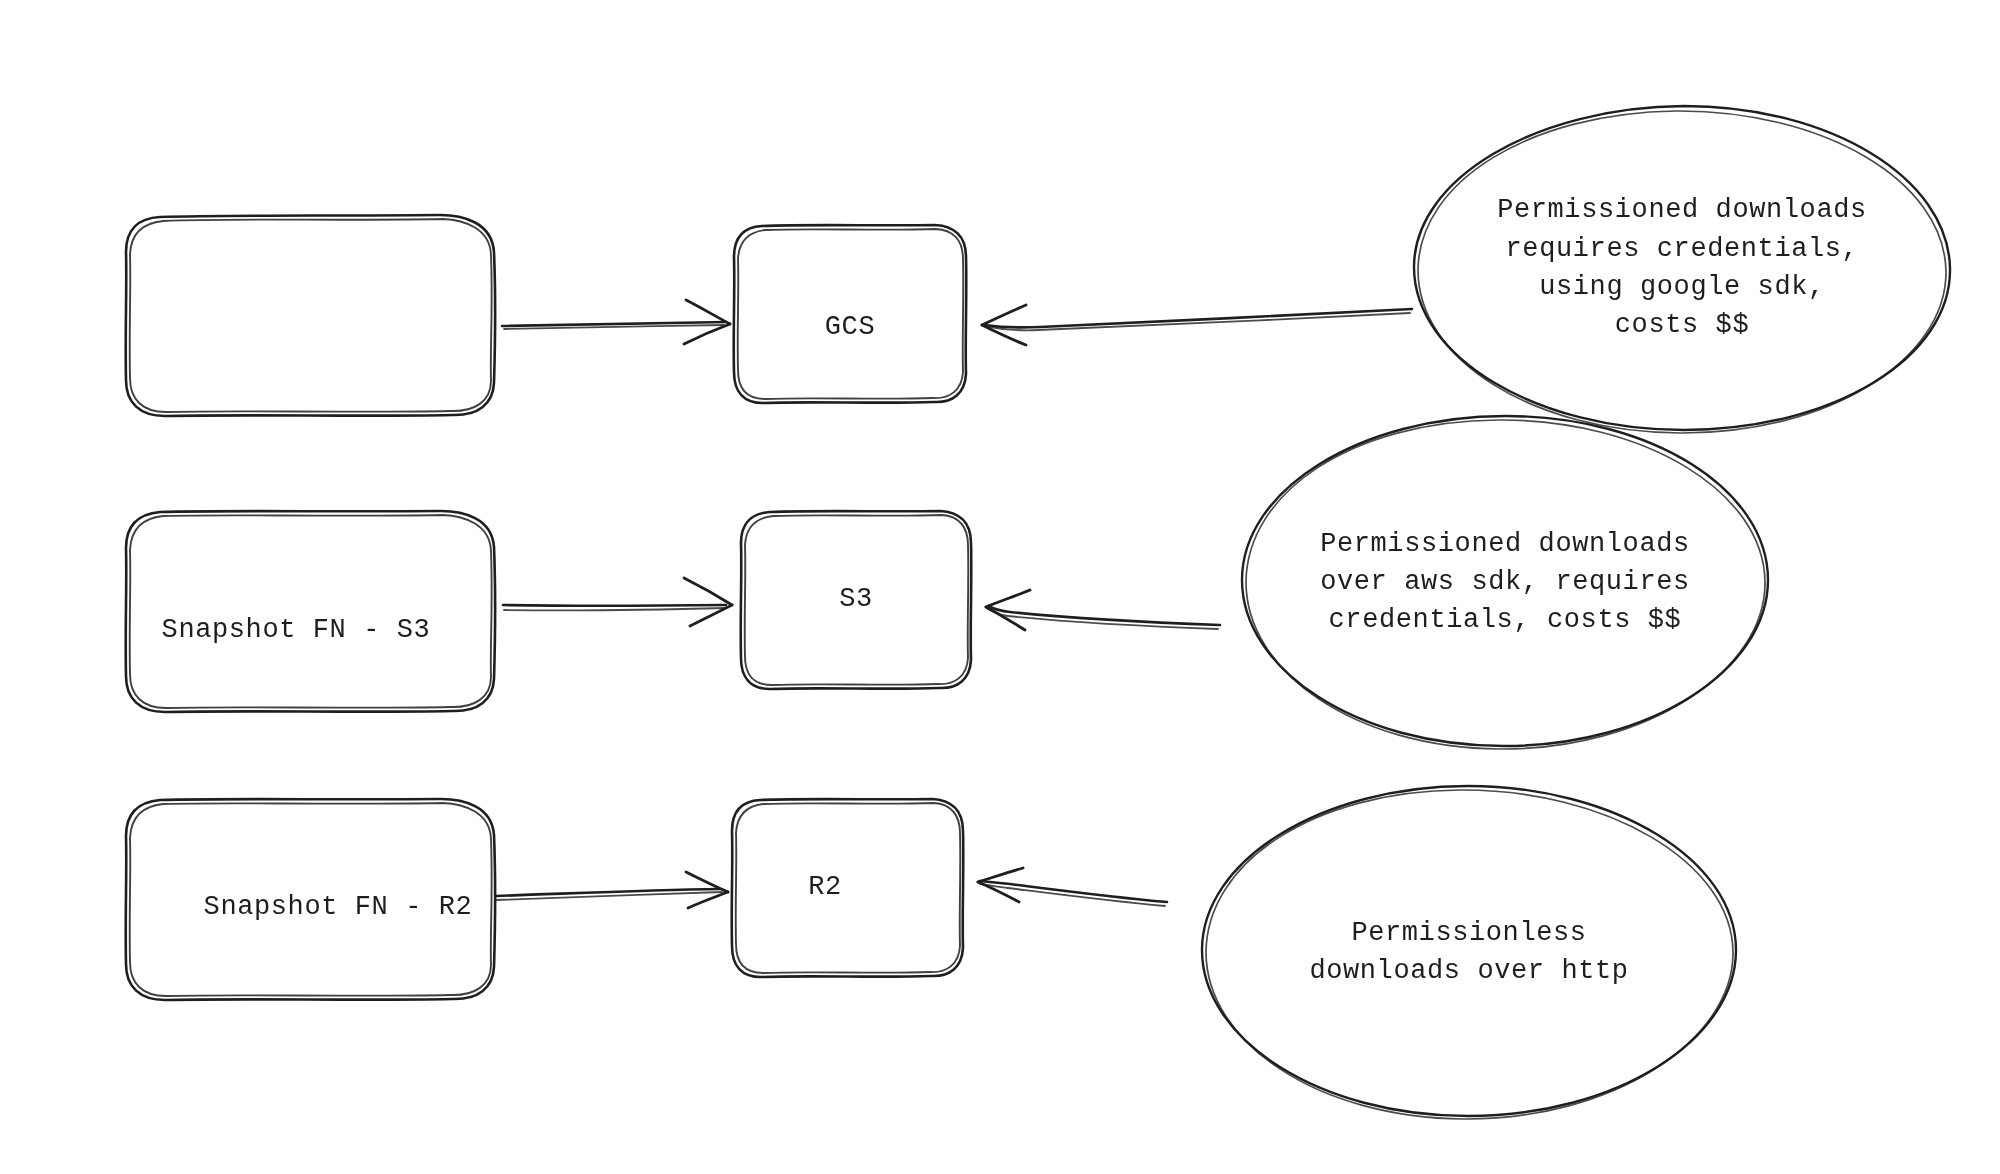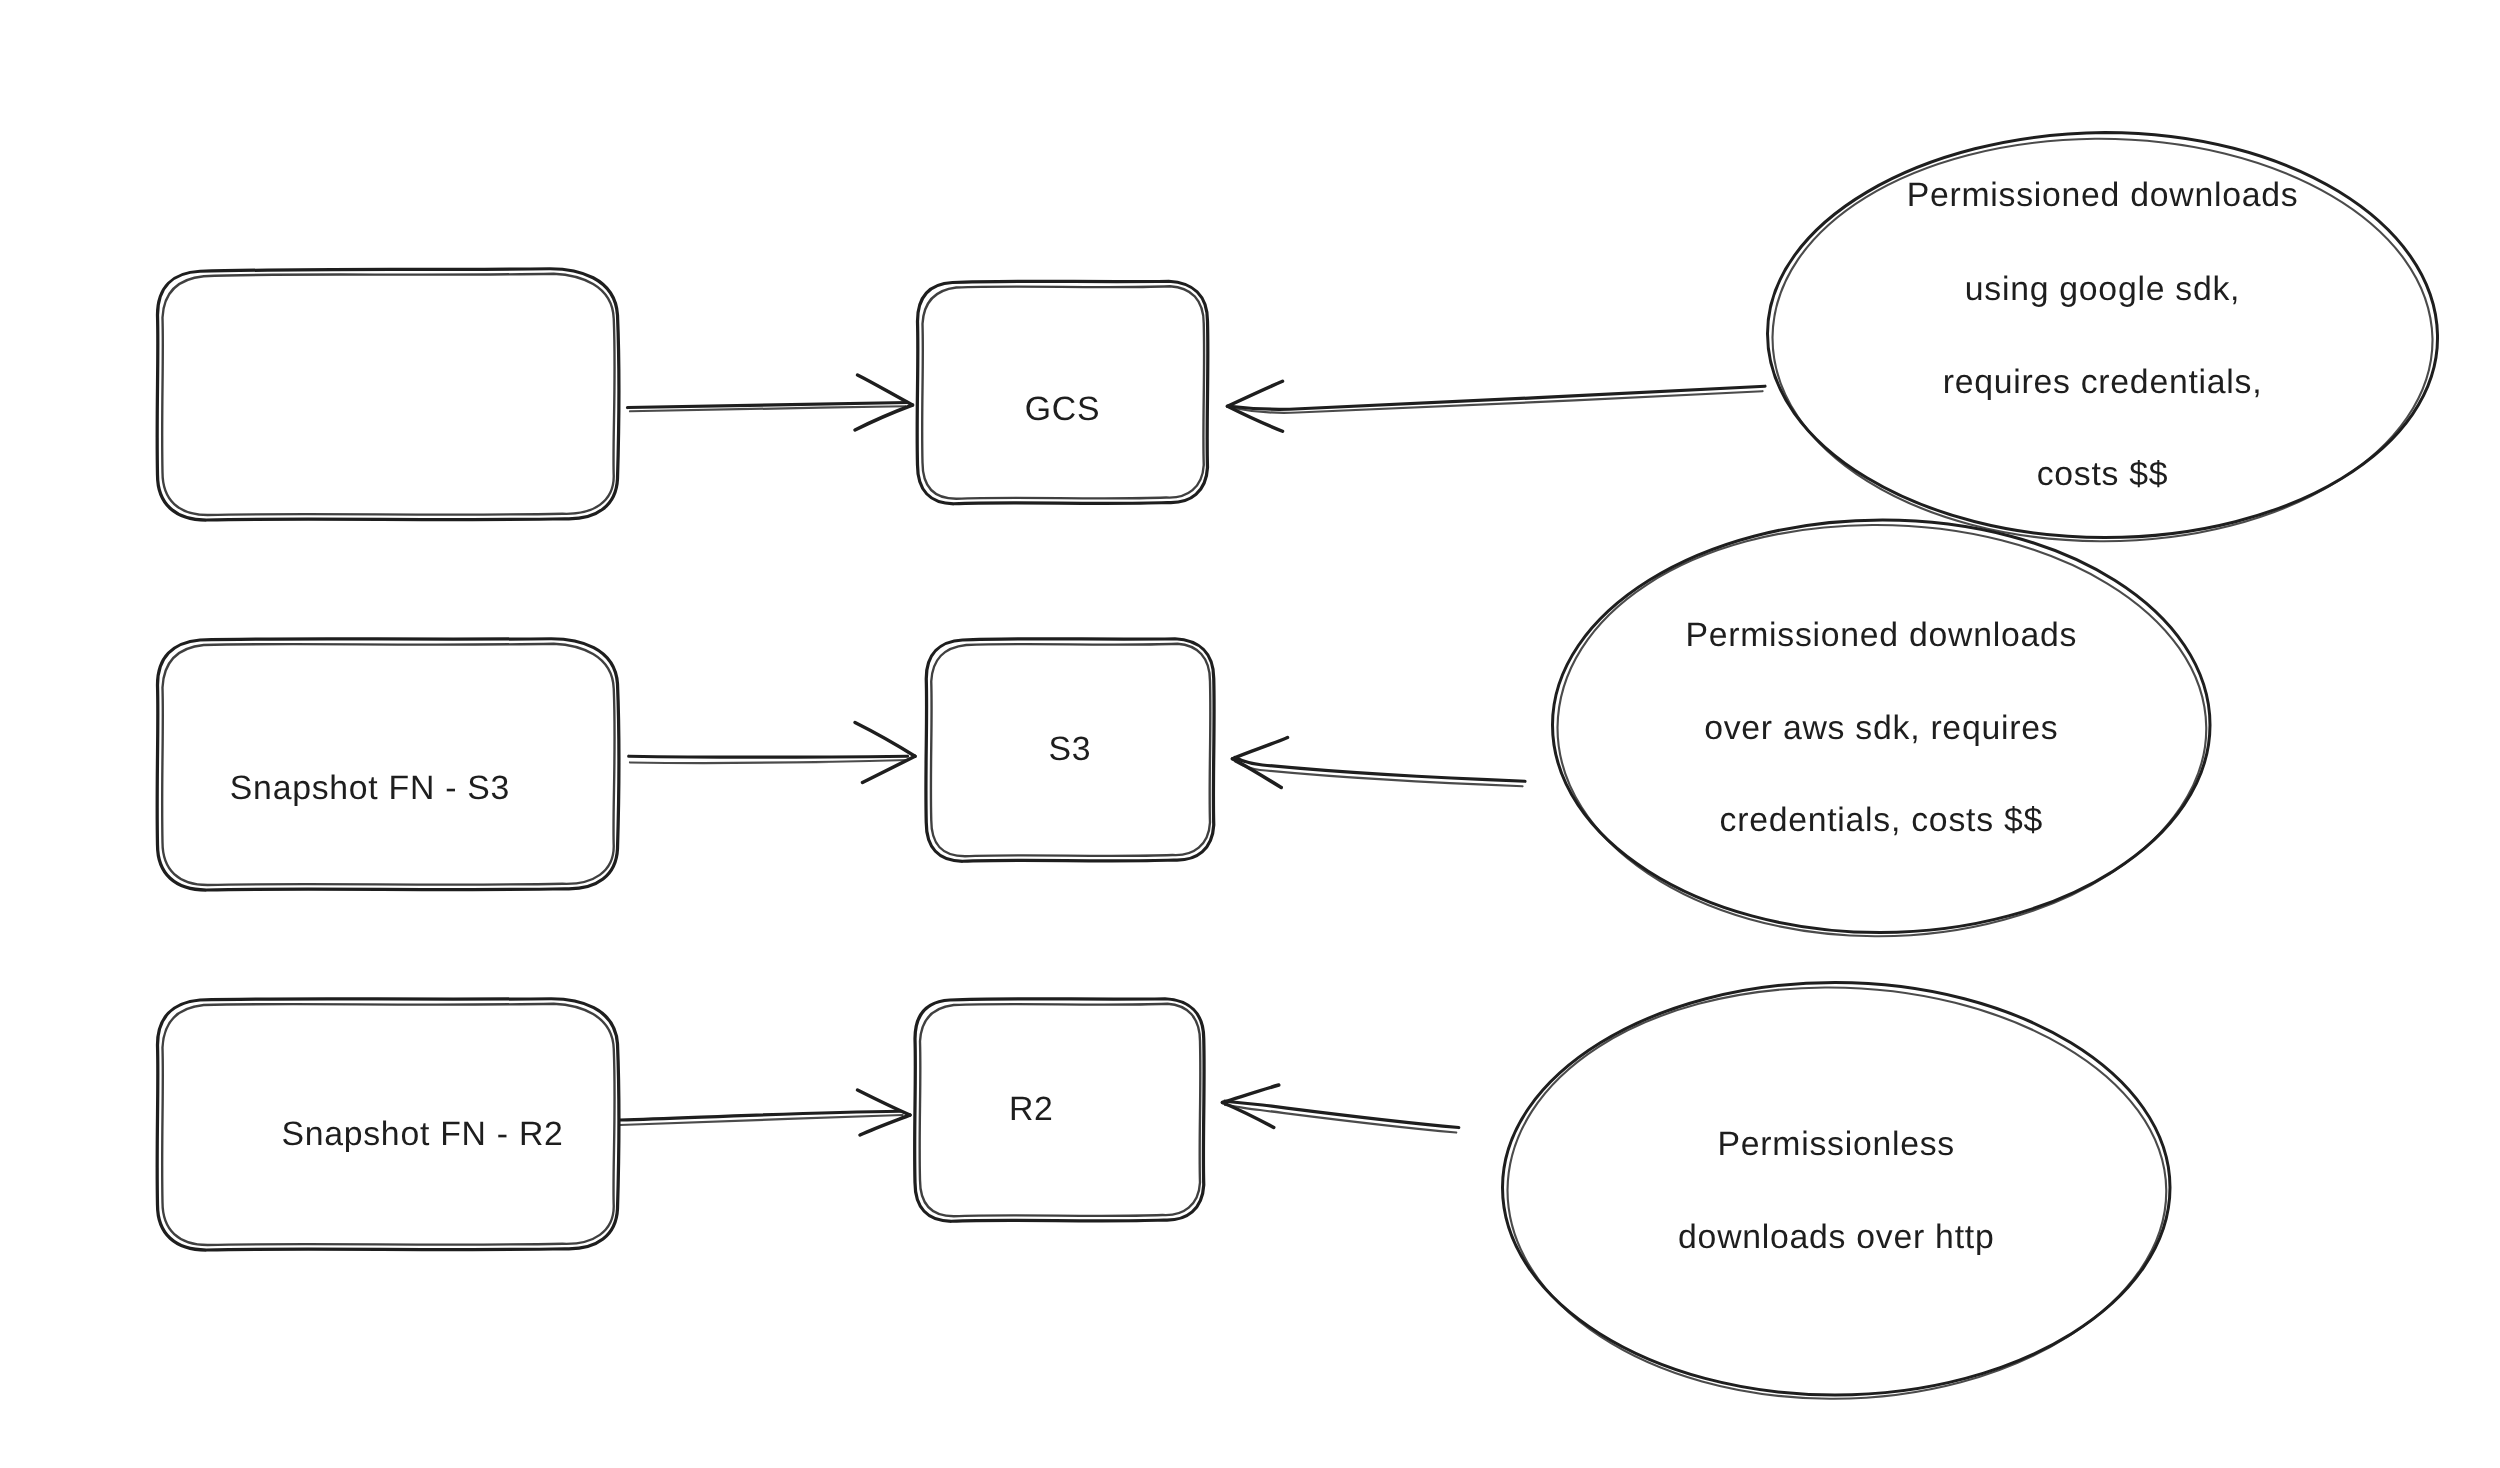--- a/index.html
+++ b/index.html
@@ -56,24 +56,23 @@
   .sk-arrow-head {
     stroke-width: 2.8;
   }
   .node-label, .ellipse-label {
     position: absolute;
     display: flex;
     align-items: center;
     justify-content: center;
     text-align: center;
     color: #1e1e1e;
-    font-family: Liberation Sans, sans-serif;
+    font-family: Liberation Mono, monospace;
     pointer-events: none;
     letter-spacing: 0.6px;
-    gap: 36px;
   }
   .node-label {
     font-size: 27px;
     line-height: 1.25;
   }
   .ellipse-label {
     font-size: 27px;
     line-height: 1.42;
     flex-direction: column;
   }
@@ -176,22 +175,22 @@
       <path class="sk-stroke sk-ellipse-2" d="M1460 790 C 1606 789, 1732 862, 1733 952 C 1734 1041, 1612 1120, 1464 1119 C 1317 1118, 1206 1042, 1206 952 C 1207 862, 1314 791, 1460 790"></path>
     </g>
 
   </svg>
 
 
   <div class="node-label" style="left:734px; top:226px; width:232px; height:203px;">GCS</div>
 
   <div class="ellipse-label" style="left:1414px; top:126px; width:536px; height:284px;">
     <span>Permissioned downloads</span>
+    <span>requires credentials,</span>
     <span>using google sdk,</span>
-    <span>requires credentials,</span>
     <span>costs $$</span>
   </div>
 
   <div class="node-label" style="left:112px; top:512px; width:368px; height:238px;">Snapshot FN - S3</div>
 
   <div class="node-label" style="left:741px; top:512px; width:230px; height:176px;">S3</div>
 
   <div class="ellipse-label" style="left:1242px; top:440px; width:526px; height:284px;">
     <span>Permissioned downloads</span>
     <span>over aws sdk, requires</span>

